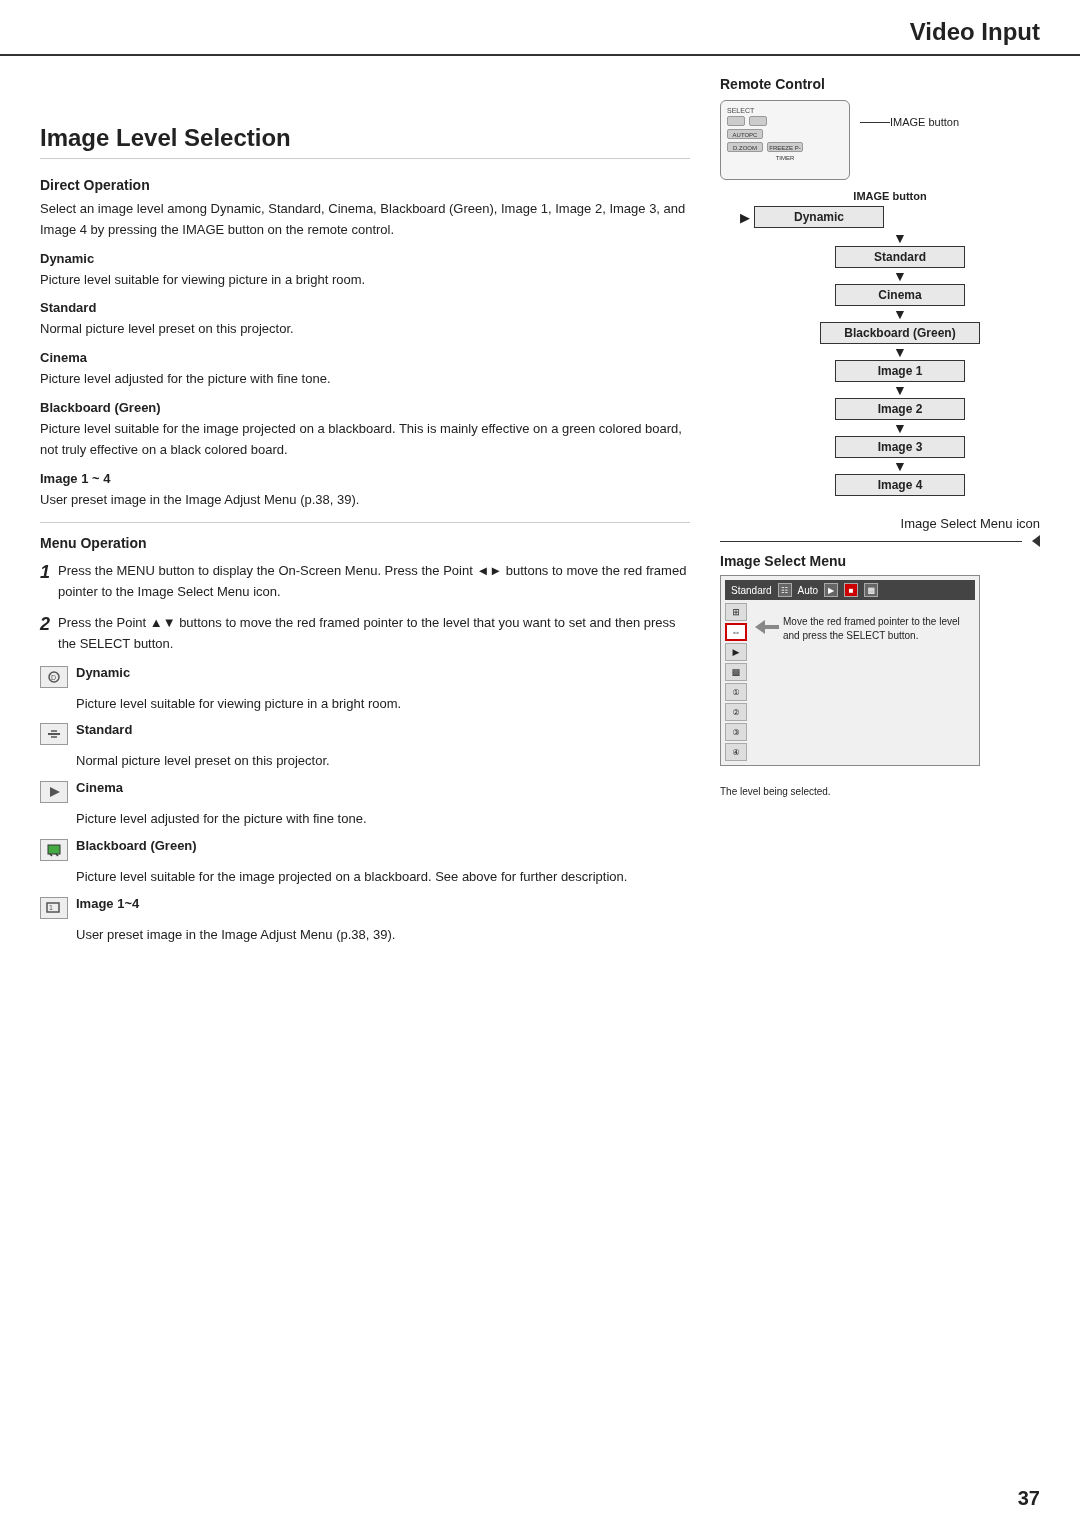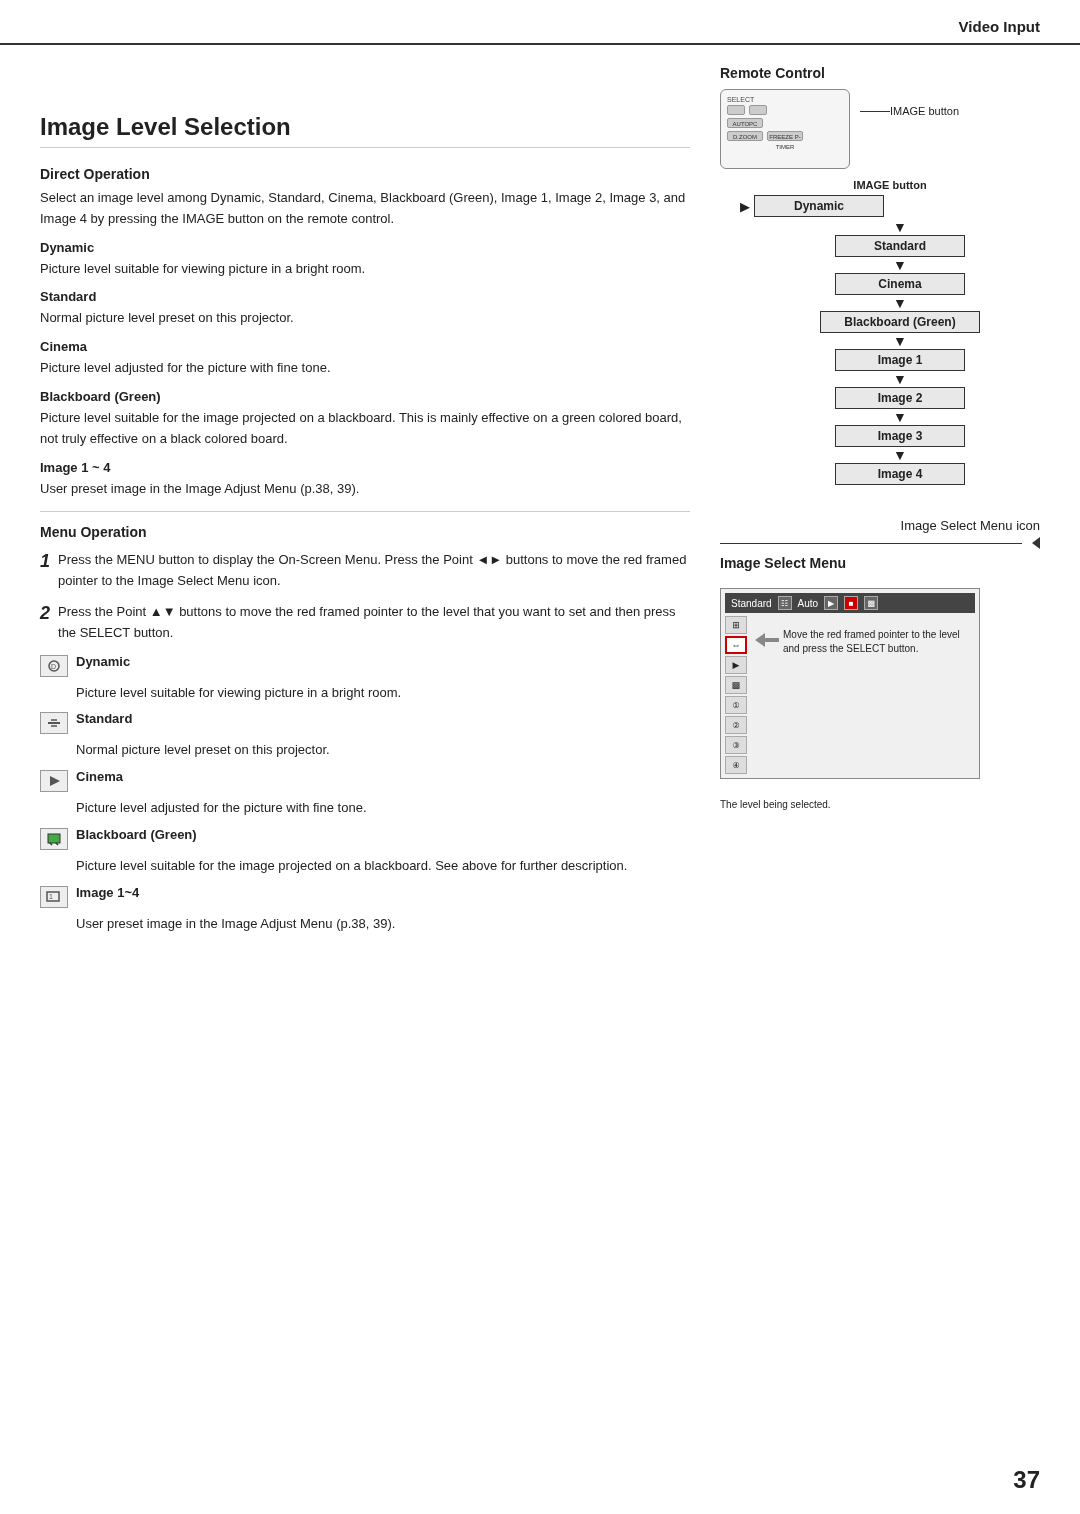--- a/index.html
+++ b/index.html
@@ -14,21 +14,21 @@
     }
 
     
     .header {
       text-align: right;
       padding: 18px 40px 8px 40px;
       border-bottom: 2px solid #333;
       margin-bottom: 10px;
     }
     .header-title {
-      font-size: 15px;
+      font-size: 24px;
       font-weight: bold;
     }
 
     
     .content {
       display: flex;
       padding: 10px 40px 20px 40px;
       gap: 30px;
     }
 
@@ -118,21 +118,21 @@
     }
     .icon-text {
       font-size: 13px;
       line-height: 1.6;
       margin-bottom: 8px;
       margin-left: 36px;
     }
 
     
     .rc-section {
-      margin-bottom: 33px;
+      margin-bottom: 20px;
     }
     .rc-heading {
       font-weight: bold;
       font-size: 14px;
       margin-bottom: 8px;
     }
 
     
     .remote-diagram {
       position: relative;
@@ -206,21 +206,21 @@
       margin: 1px 0;
     }
 
     
     .menu-section {
       margin-top: 20px;
     }
     .menu-heading {
       font-weight: bold;
       font-size: 14px;
-      margin-bottom: 17px;
+      margin-bottom: 6px;
     }
 
     
     .menu-ui {
       border: 1px solid #888;
       background: #f0f0f0;
       width: 260px;
       padding: 4px;
       font-size: 11px;
     }
@@ -279,23 +279,23 @@
     }
     .menu-note-callout {
       font-size: 10px;
       margin-top: 4px;
       line-height: 1.4;
     }
 
     
     .footer {
       position: absolute;
-      bottom: 20px;
+      bottom: 4px;
       right: 40px;
-      font-size: 24px;
+      font-size: 20px;
       font-weight: bold;
       text-align: right;
     }
 
     
     .separator {
       border: none;
       border-top: 1px solid #ccc;
       margin: 12px 0;
     }

